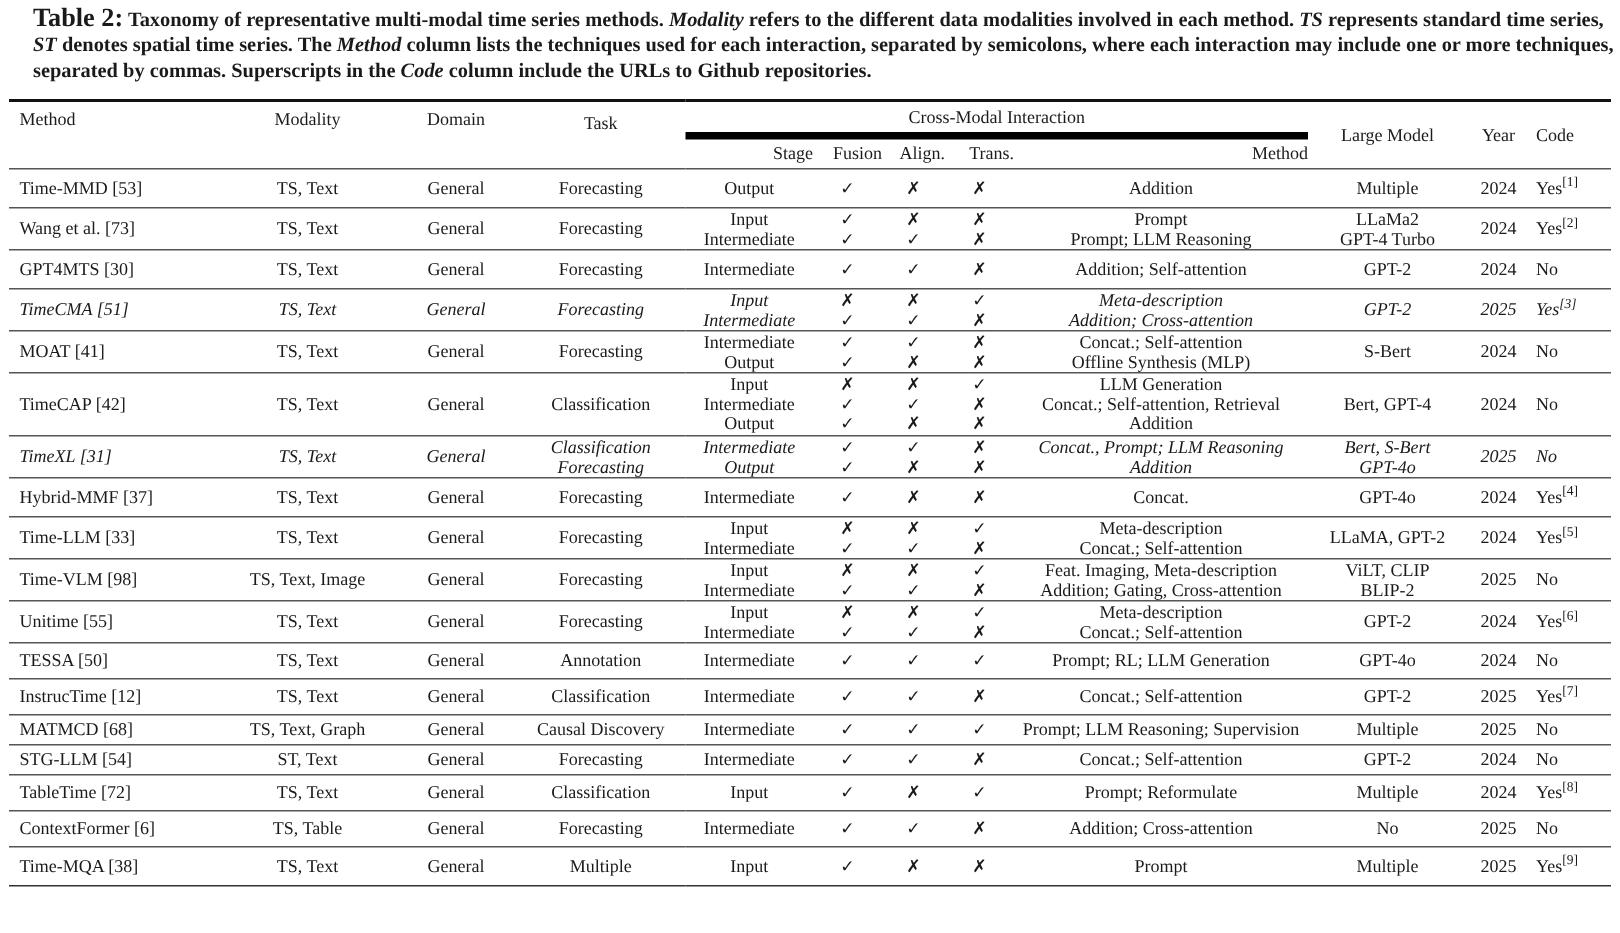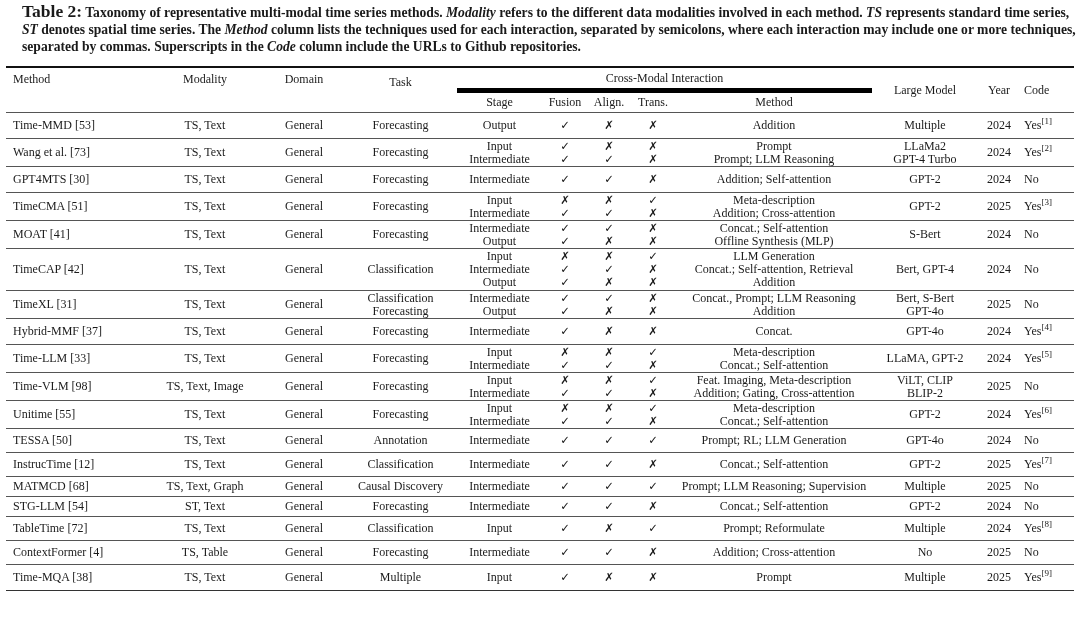--- a/index.html
+++ b/index.html
@@ -8,21 +8,21 @@
   .caption { position: absolute; left: 22px; top: 3px; width: 1064px;
              font-size: 13.6px; line-height: 17px; font-weight: bold; color: #1a1a1a; }
   .caption .lead { font-size: 17.5px; }
   .caption i { font-style: italic; }
   table { position: absolute; left: 6px; top: 66px; width: 1068px;
           border-collapse: collapse; font-size: 12px; }
   td, th { font-weight: normal; padding: 0; line-height: 13px; }
   thead tr.h1 th { height: 20px; vertical-align: middle; }
   thead tr.h2 th { height: 19px; vertical-align: middle; }
   .toprule { border-top: 2.4px solid #111; }
-  .midrule { border-bottom: 1.8px solid #555; }
+  .midrule { border-bottom: 1.8px solid #555; text-align: right; }
   .cmi { border-bottom: 5px solid #000000; }
   tbody tr { border-top: 1.6px solid #555; }
   tbody tr:last-child { border-bottom: 1.8px solid #333; }
   tbody td { vertical-align: middle; text-align: center; }
   td.l, th.l { text-align: left; padding-left: 7px; }
   td.code, th.code { text-align: left; padding-left: 4px; }
   .mark { font-family: "DejaVu Sans", sans-serif; font-size: 11.5px; line-height: 13px; }
   .line { display: block; }
   sup { font-size: 9px; line-height: 0; vertical-align: 5px; }
 </style>
@@ -151,21 +151,21 @@
         </td>
         <td>
           <span class="line">Addition; Self-attention</span>
         </td>
         <td>
           <span class="line">GPT-2</span>
         </td>
         <td>2024</td>
         <td class="code"><span>No</span></td>
       </tr>
-      <tr style="height: 28px;">
+      <tr style="height: 28px; font-style: italic;">
         <td class="l">TimeCMA [51]</td>
         <td>TS, Text</td>
         <td>General</td>
         <td>
           <span class="line">Forecasting</span>
         </td>
         <td>
           <span class="line">Input</span>
           <span class="line">Intermediate</span>
         </td>
@@ -255,21 +255,21 @@
           <span class="line">LLM Generation</span>
           <span class="line">Concat.; Self-attention, Retrieval</span>
           <span class="line">Addition</span>
         </td>
         <td>
           <span class="line">Bert, GPT-4</span>
         </td>
         <td>2024</td>
         <td class="code"><span>No</span></td>
       </tr>
-      <tr style="height: 28px;">
+      <tr style="height: 28px; font-style: italic;">
         <td class="l">TimeXL [31]</td>
         <td>TS, Text</td>
         <td>General</td>
         <td>
           <span class="line">Classification</span>
           <span class="line">Forecasting</span>
         </td>
         <td>
           <span class="line">Intermediate</span>
           <span class="line">Output</span>
@@ -559,21 +559,21 @@
         <td>
           <span class="line">Prompt; Reformulate</span>
         </td>
         <td>
           <span class="line">Multiple</span>
         </td>
         <td>2024</td>
         <td class="code"><span>Yes</span><sup>[8]</sup></td>
       </tr>
       <tr style="height: 24px;">
-        <td class="l">ContextFormer [4]</td>
+        <td class="l">ContextFormer [6]</td>
         <td>TS, Table</td>
         <td>General</td>
         <td>
           <span class="line">Forecasting</span>
         </td>
         <td>
           <span class="line">Intermediate</span>
         </td>
         <td class="mark">
           <span class="line">✓</span>

